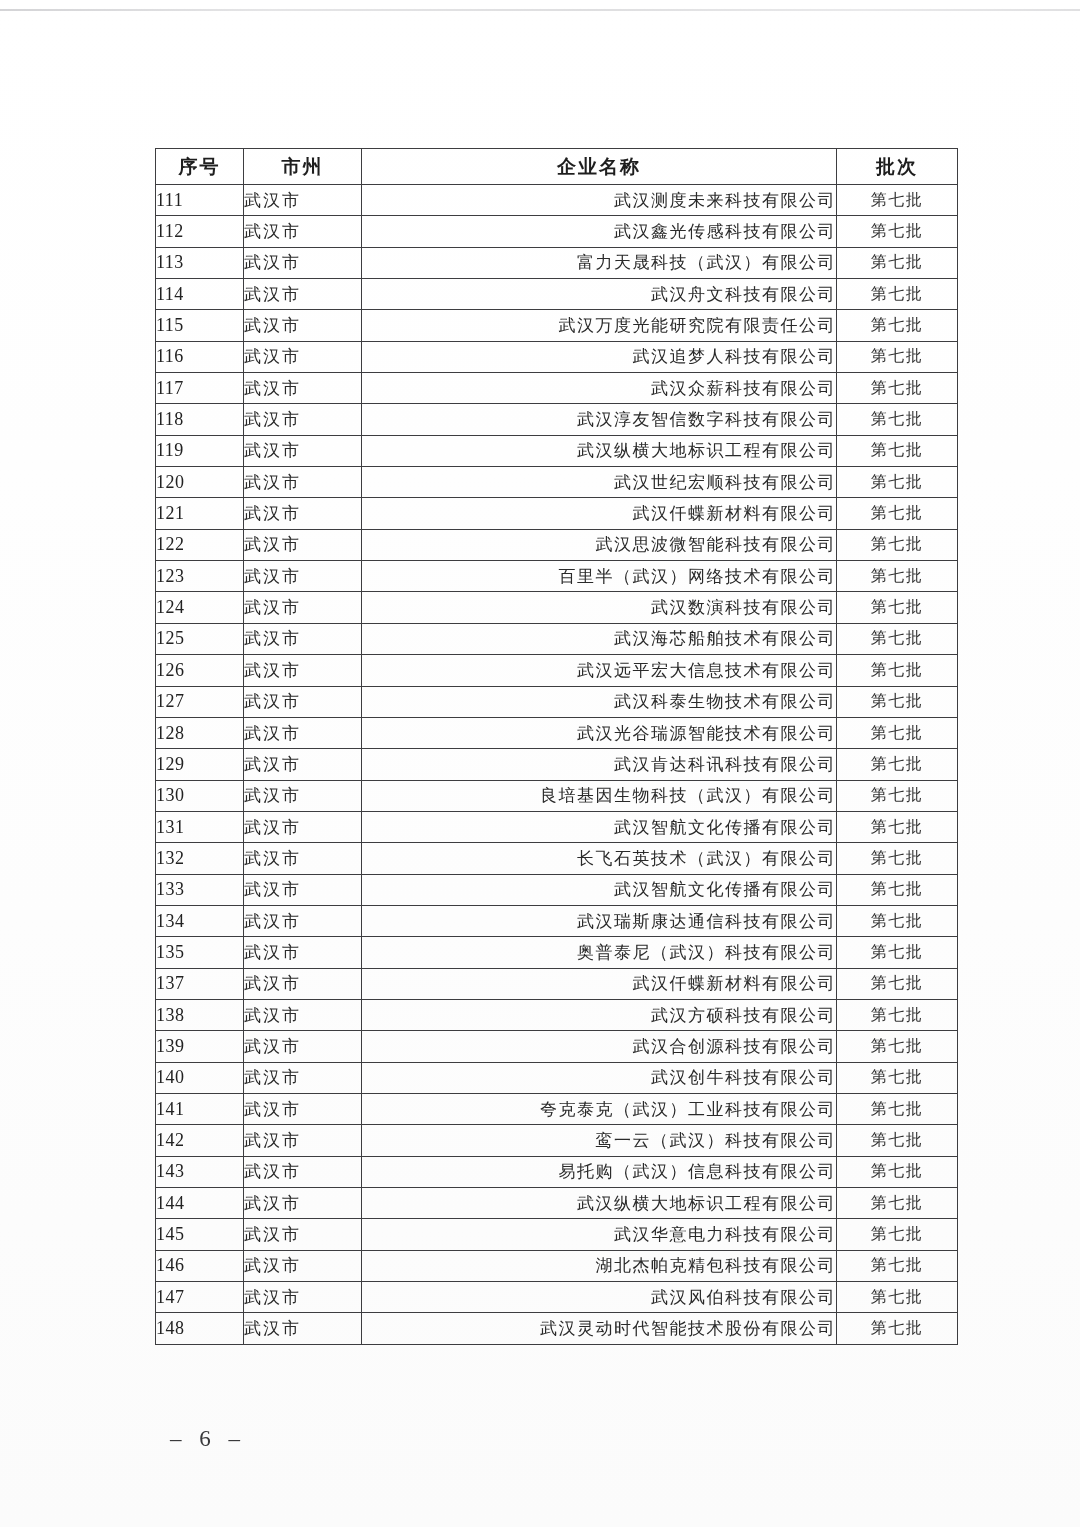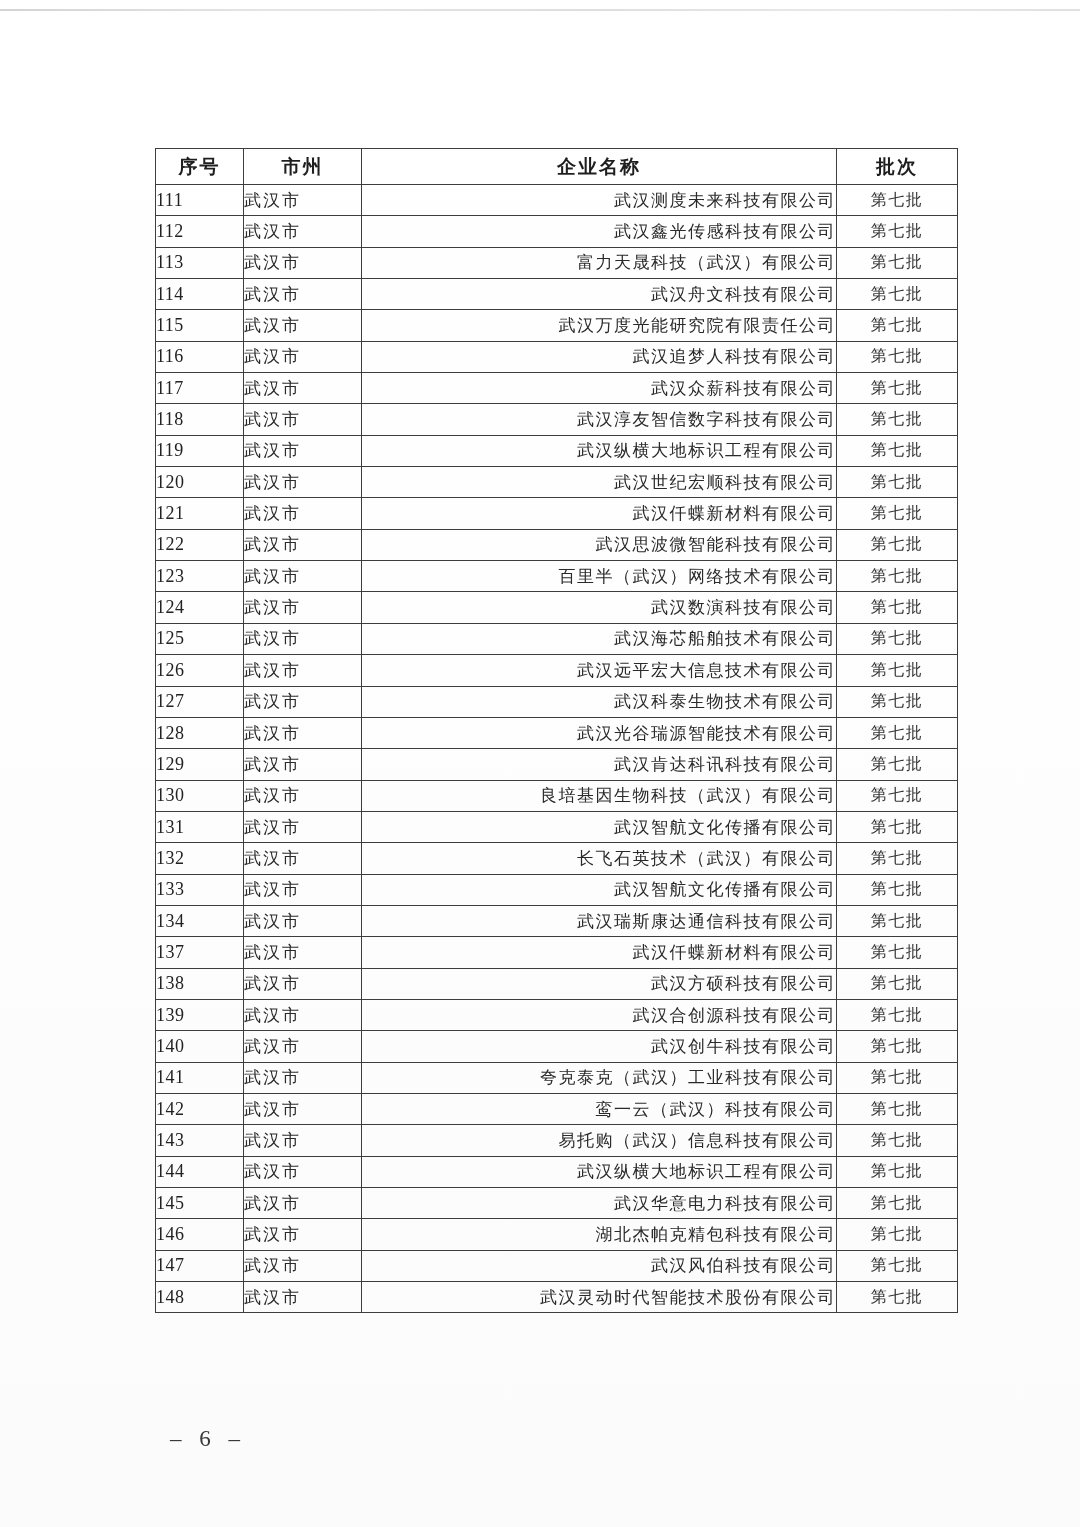--- a/index.html
+++ b/index.html
@@ -275,20 +275,26 @@
           <td class="c-batch">第七批</td>
         </tr>
 
         <tr>
           <td class="c-no">134</td>
           <td class="c-city">武汉市</td>
           <td class="c-company">武汉瑞斯康达通信科技有限公司</td>
           <td class="c-batch">第七批</td>
         </tr>
 
+        <tr>
+          <td class="c-no">135</td>
+          <td class="c-city">武汉市</td>
+          <td class="c-company">奥普泰尼（武汉）科技有限公司</td>
+          <td class="c-batch">第七批</td>
+        </tr>
 
 
         <tr>
           <td class="c-no">137</td>
           <td class="c-city">武汉市</td>
           <td class="c-company">武汉仟蝶新材料有限公司</td>
           <td class="c-batch">第七批</td>
         </tr>
 
         <tr>

